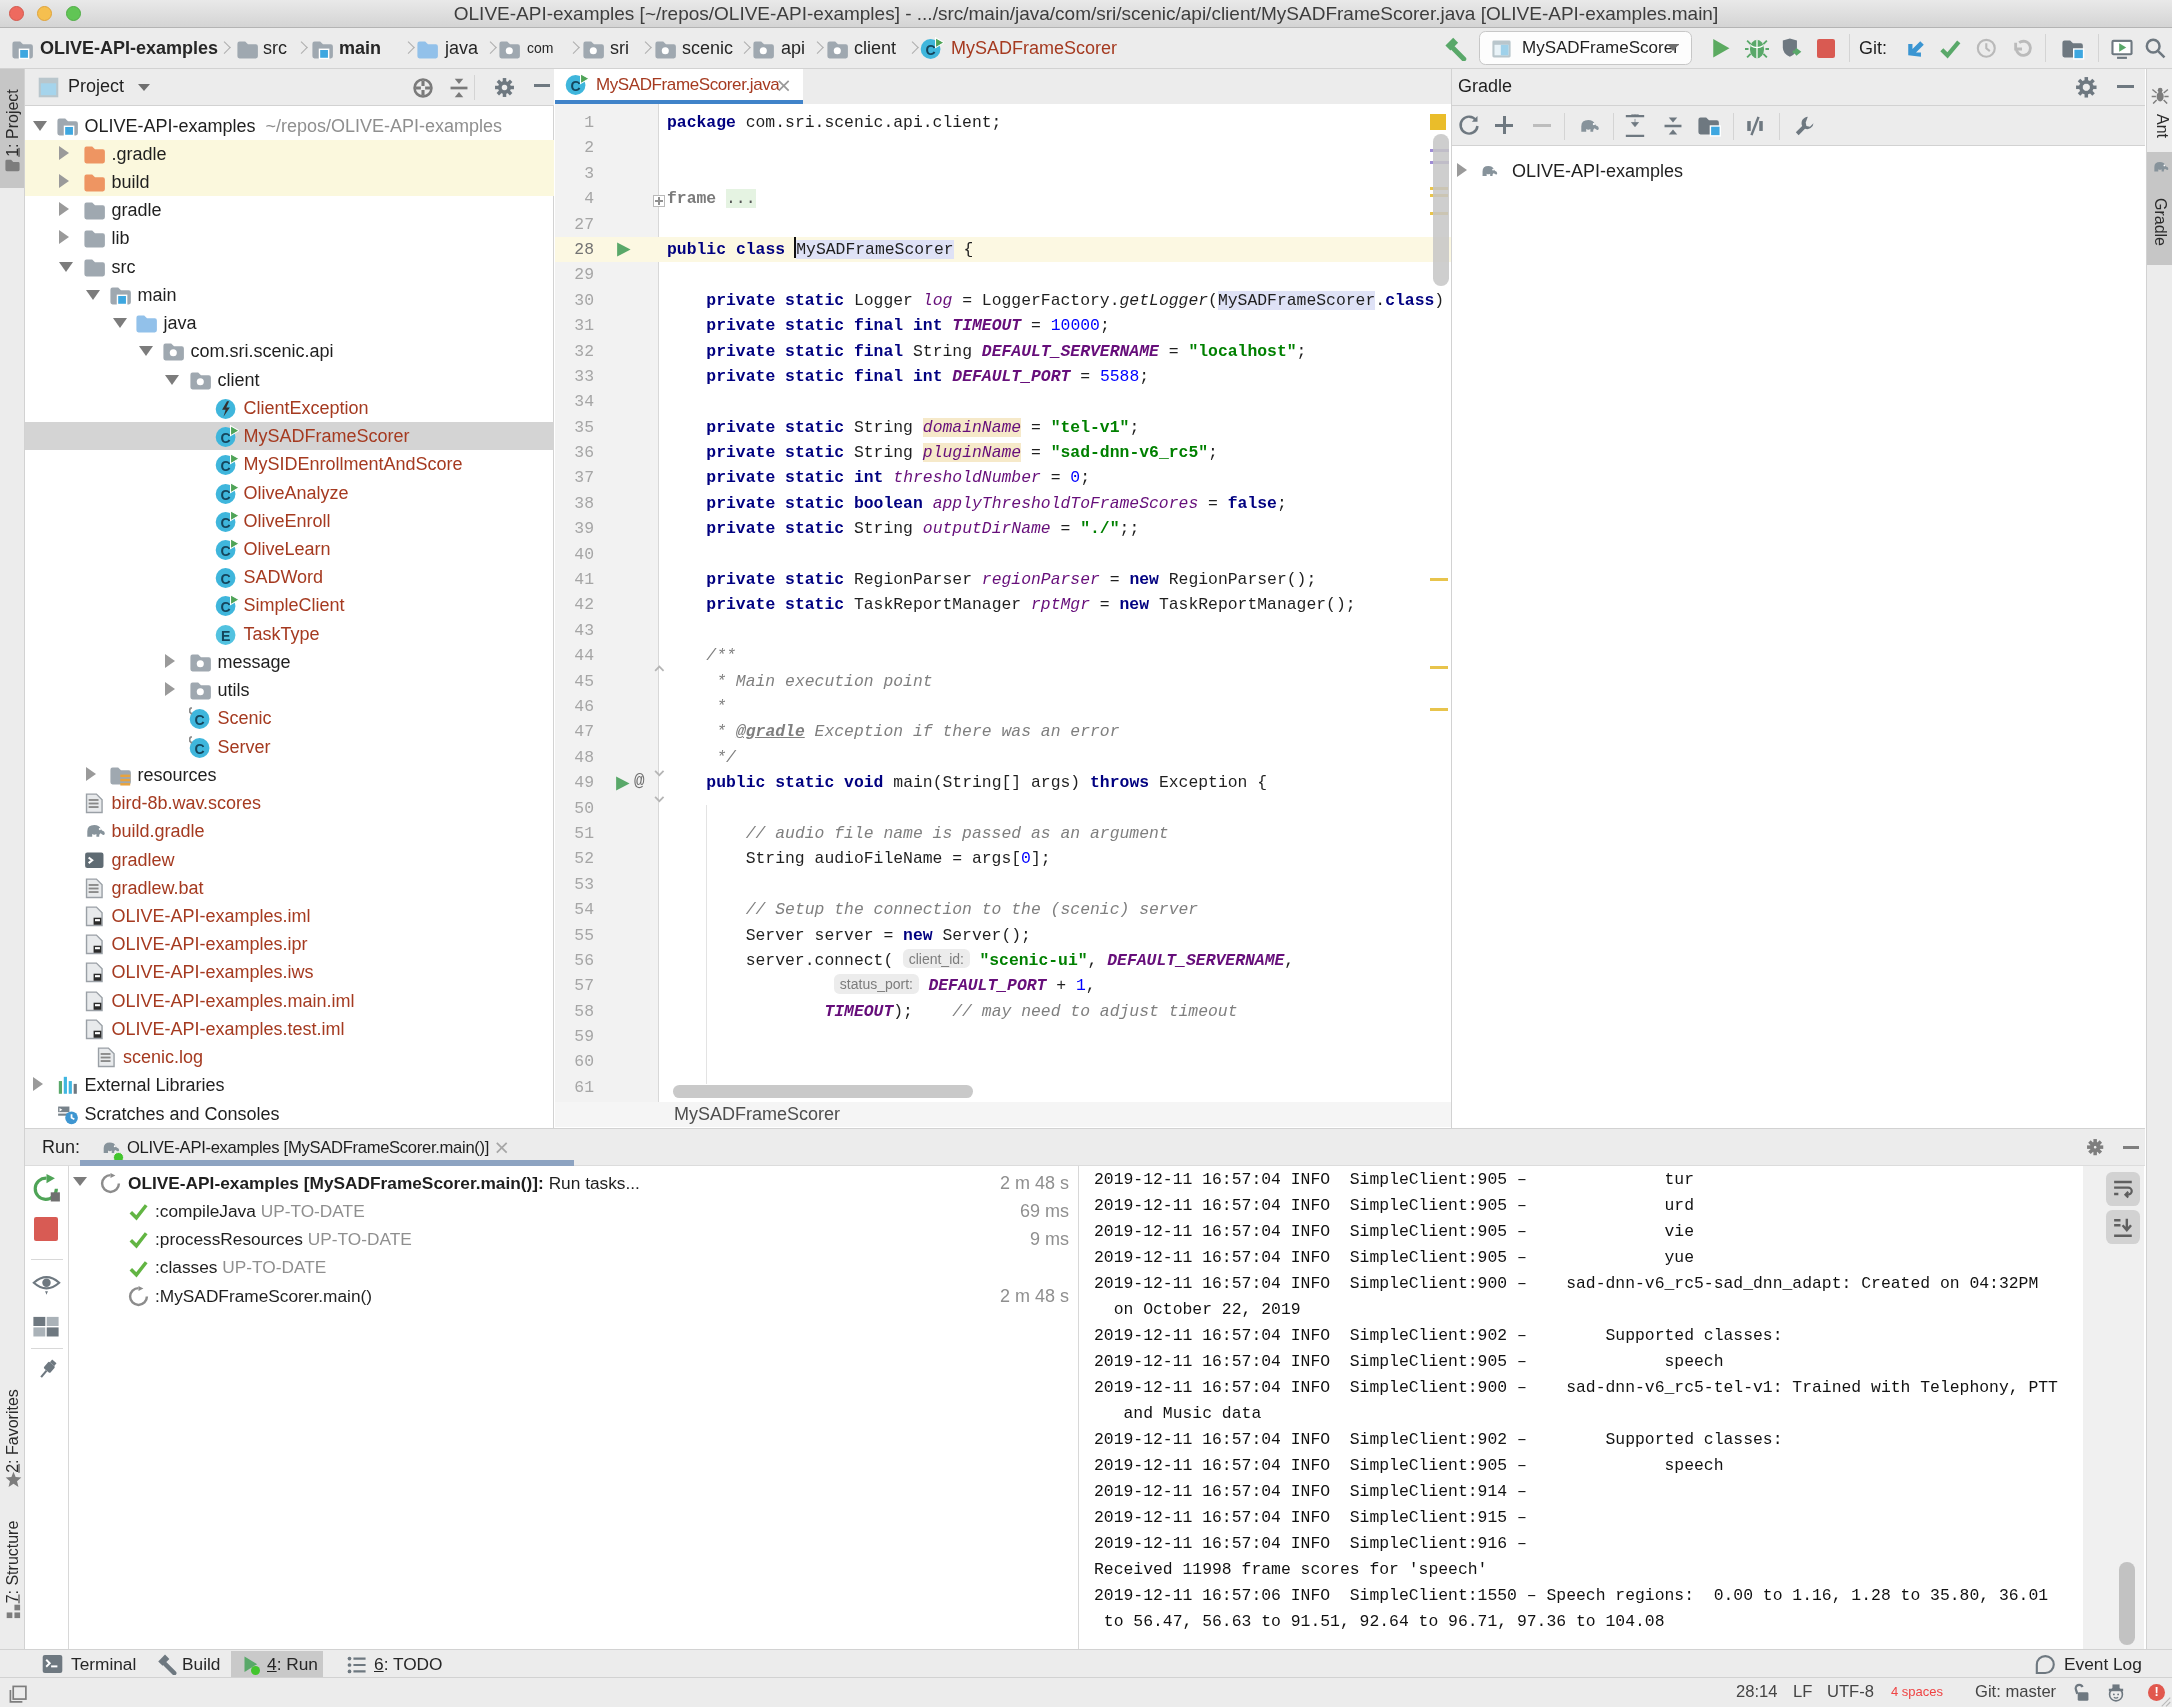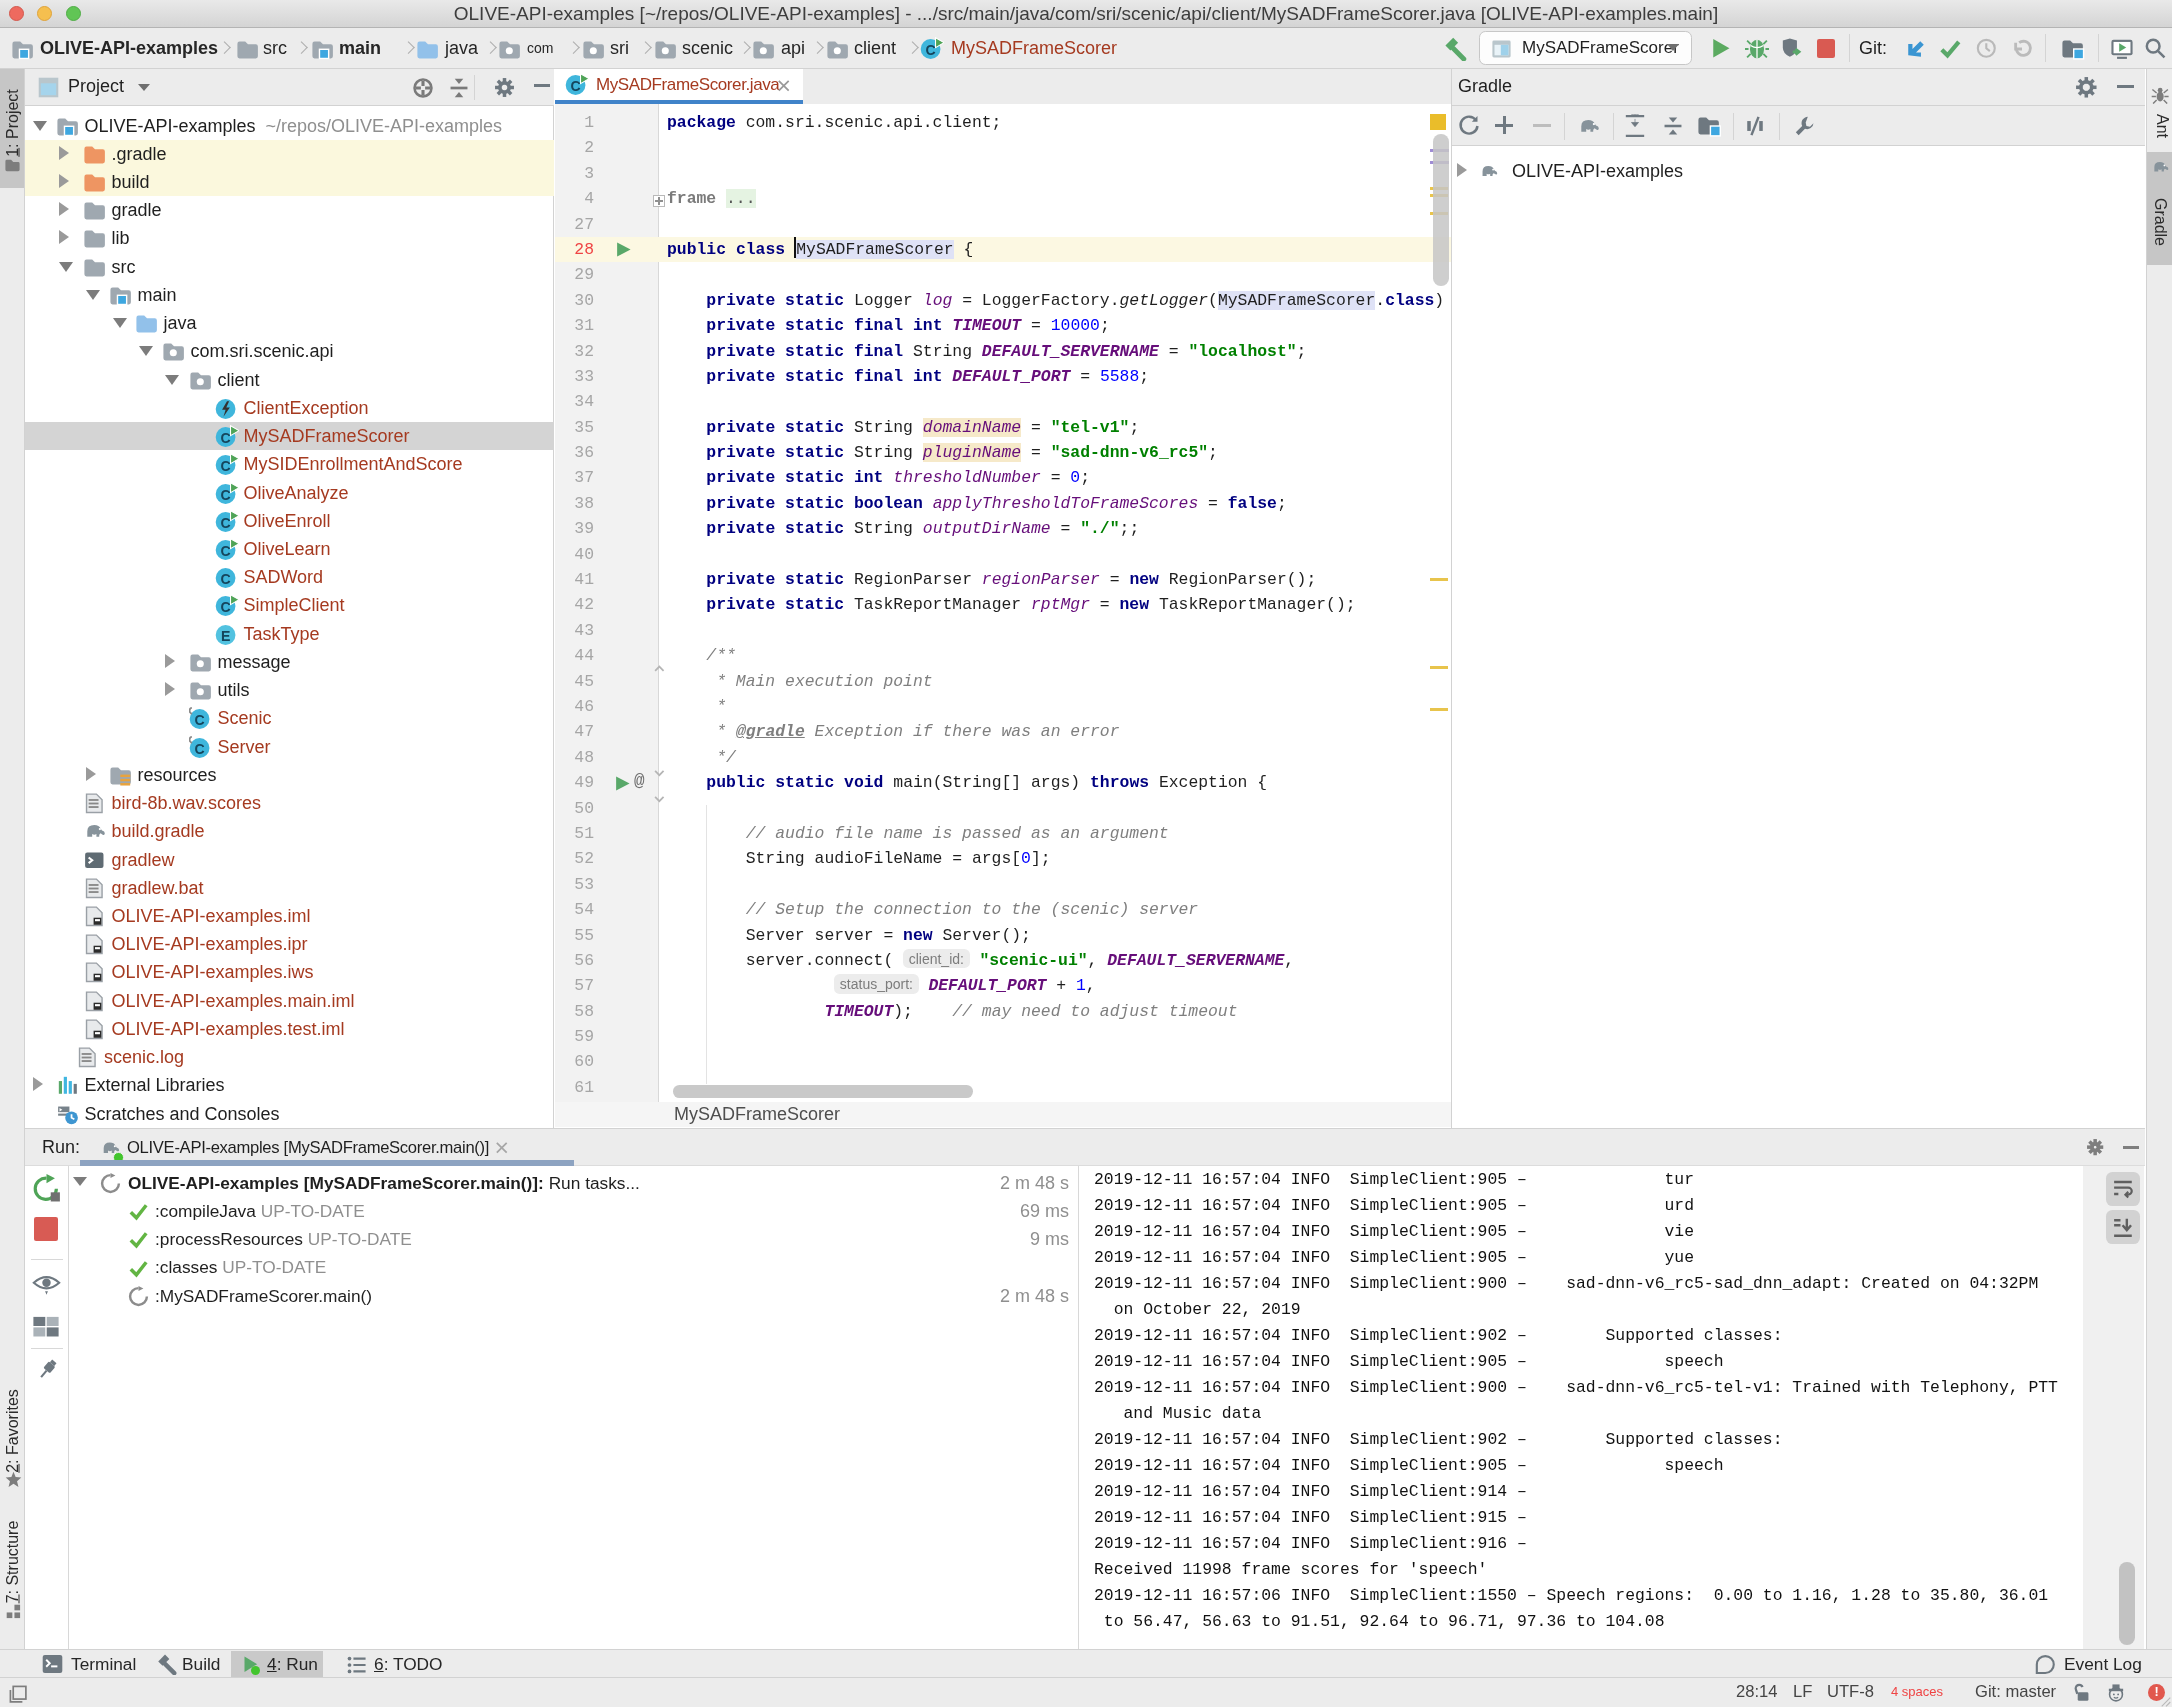--- a/index.html
+++ b/index.html
@@ -472,21 +472,21 @@
       <div class="abs red" style="left:86px;top:0;height:28px;line-height:28px;font-size:18px;white-space:nowrap">OLIVE-API-examples.main.iml</div>
     </div>
     <div class="abs" style="left:25.4px;top:1015px;width:529px;height:28px;">
       <div class="abs" style="left:58px;top:2.8px"><svg width="22.6" height="22.6" viewBox="0 0 32 32">
           <path d="M5 3 h14 l8 8 v18 h-22 z" fill="#e8eaec" stroke="#9aa0a6" stroke-width="2"></path>
           <rect x="15" y="18" width="11" height="10" fill="#2b2b2b"></rect>
           <rect x="17" y="20" width="7" height="3" fill="#fff"></rect>
         </svg></div>
       <div class="abs red" style="left:86px;top:0;height:28px;line-height:28px;font-size:18px;white-space:nowrap">OLIVE-API-examples.test.iml</div>
     </div>
-    <div class="abs" style="left:18px;top:1043px;width:455px;height:28px;padding-left:15px;">
+    <div class="abs" style="left:37px;top:1043px;width:455px;height:28px;padding-left:15px;">
       <div class="abs" style="left:58px;top:2.8px"><svg width="22.6" height="22.6" viewBox="0 0 32 32">
           <path d="M5 3 h14 l8 8 v18 h-22 z" fill="#e8eaec" stroke="#9aa0a6" stroke-width="2"></path>
           <rect x="8" y="10" width="14" height="2.6" fill="#888"></rect>
           <rect x="8" y="15" width="14" height="2.6" fill="#888"></rect>
           <rect x="8" y="20" width="14" height="2.6" fill="#888"></rect>
         </svg></div>
       <div class="abs red" style="left:86px;top:0;height:28px;line-height:28px;font-size:18px;white-space:nowrap">scenic.log</div>
     </div>
     <div class="abs" style="left:25.4px;top:1071px;width:529px;height:28px;">
       <div class="abs" style="left:7.8px;top:6.4px"><div class="arr-r"></div></div>
@@ -524,21 +524,21 @@
 
 <div class="abs" style="left:555px;top:104px;width:897px;height:998px;background:#fff"></div>
 <div class="abs" style="left:555px;top:104px;width:104px;height:998px;background:#f2f2f2;border-right:1.4px solid #d8d8d8;box-sizing:border-box"></div>
 <div class="abs" style="left:555px;top:237px;width:896px;height:25.4px;background:#fcf8e2"></div>
 <div class="abs mono" style="left:555px;top:110px;width:39px;">
       <div class="gn" style="color:#a6a6a6">1</div>
       <div class="gn" style="color:#a6a6a6">2</div>
       <div class="gn" style="color:#a6a6a6">3</div>
       <div class="gn" style="color:#a6a6a6">4</div>
       <div class="gn" style="color:#a6a6a6">27</div>
-      <div class="gn" style="color:#ef4444">28</div>
+      <div class="gn" style="color:#737373">28</div>
       <div class="gn" style="color:#a6a6a6">29</div>
       <div class="gn" style="color:#a6a6a6">30</div>
       <div class="gn" style="color:#a6a6a6">31</div>
       <div class="gn" style="color:#a6a6a6">32</div>
       <div class="gn" style="color:#a6a6a6">33</div>
       <div class="gn" style="color:#a6a6a6">34</div>
       <div class="gn" style="color:#a6a6a6">35</div>
       <div class="gn" style="color:#a6a6a6">36</div>
       <div class="gn" style="color:#a6a6a6">37</div>
       <div class="gn" style="color:#a6a6a6">38</div>

